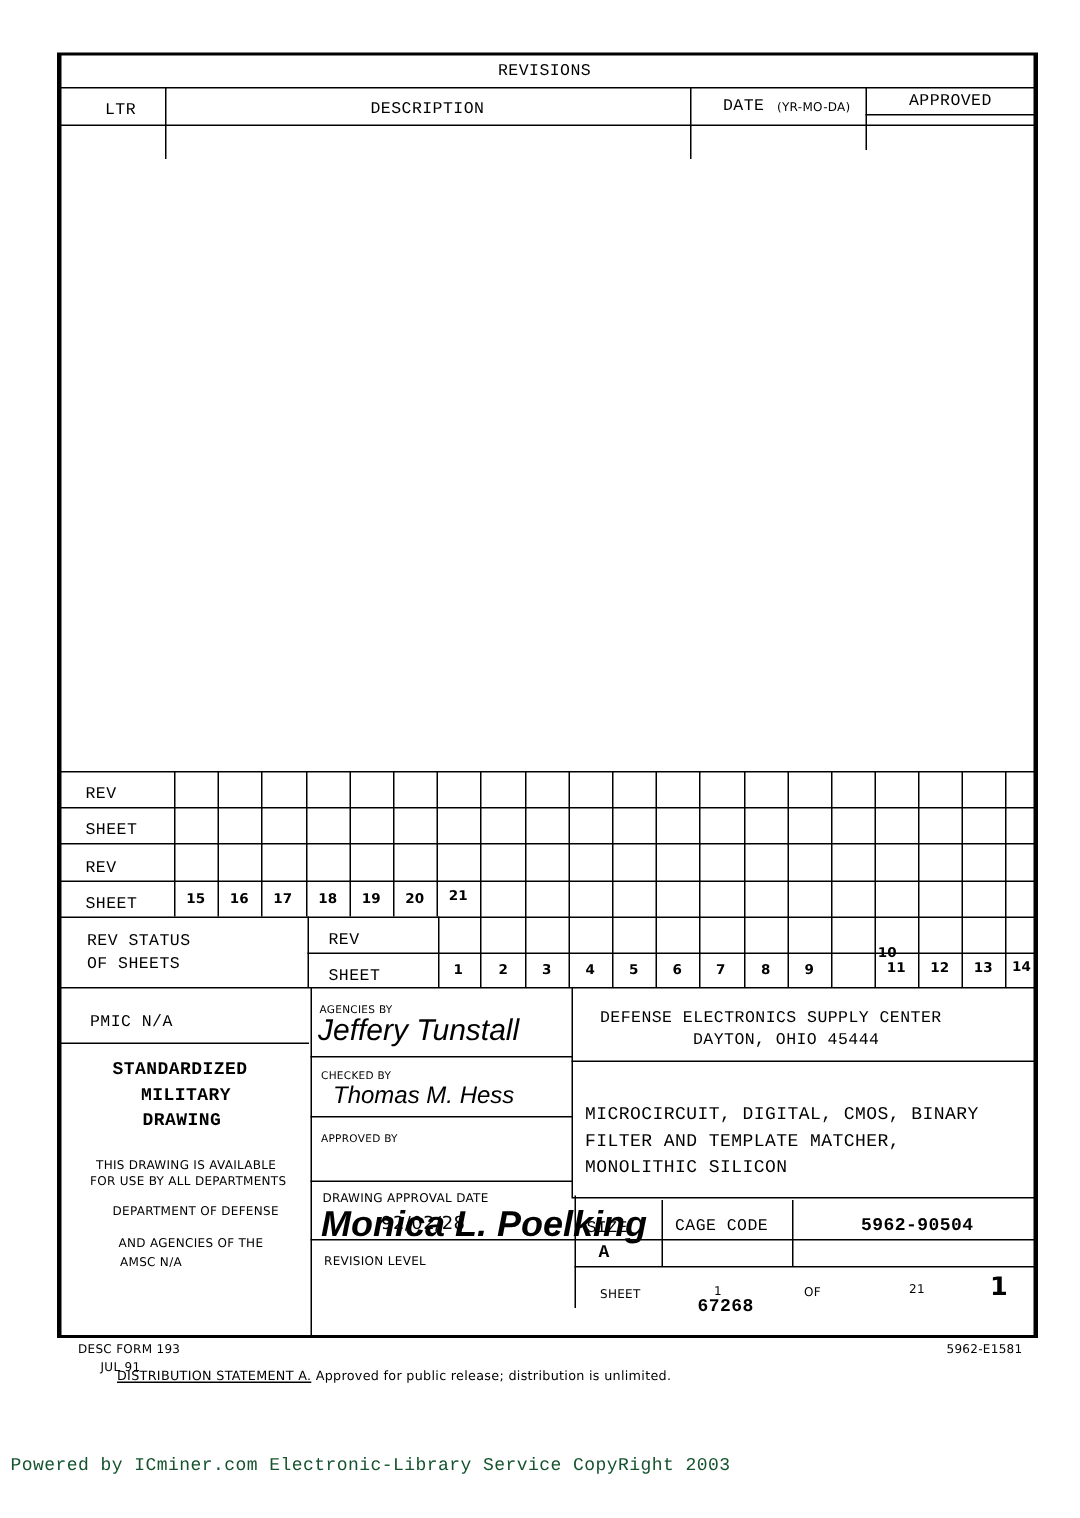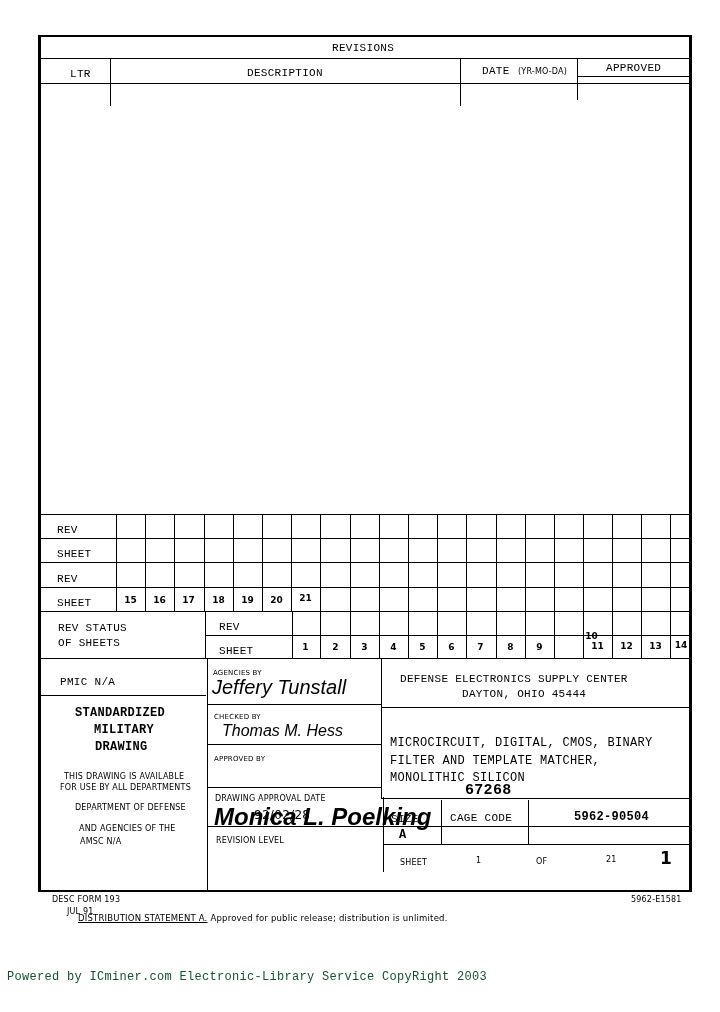--- a/index.html
+++ b/index.html
@@ -144,21 +144,21 @@
   <div class="t" style="left:390px;top:754px;font-size:12px;">FILTER AND TEMPLATE MATCHER,</div>
   <div class="t" style="left:390px;top:771px;font-size:12px;">MONOLITHIC SILICON</div>
   <div class="hl" style="left:381px;top:798px;width:311px;"></div>
 </div>
 
 <div>
   <div class="t" style="left:391px;top:813px;">SIZE</div>
   <div class="t bold" style="left:399px;top:828px;font-size:12px;">A</div>
   <div class="vl" style="left:441px;top:800px;height:44px;"></div>
   <div class="t" style="left:450px;top:812px;">CAGE CODE</div>
-  <div class="t bold" style="left:465px;top:782px;font-size:15px;">67268</div>
+  <div class="t bold" style="left:465px;top:864px;font-size:12px;">67268</div>
   <div class="vl" style="left:528px;top:800px;height:44px;"></div>
   <div class="t bold" style="left:574px;top:810px;font-size:12px;">5962-90504</div>
   <div class="hl" style="left:383px;top:844px;width:309px;"></div>
   <div class="t sm" style="left:400px;top:858px;">SHEET</div>
   <div class="t sm" style="left:476px;top:856px;">1</div>
   <div class="t sm" style="left:536px;top:857px;">OF</div>
   <div class="t sm" style="left:606px;top:855px;">21</div>
   <div class="t bold" style="left:660px;top:848px;font-size:17px;font-family:'DejaVu Sans', sans-serif;">1</div>
 </div>
 

